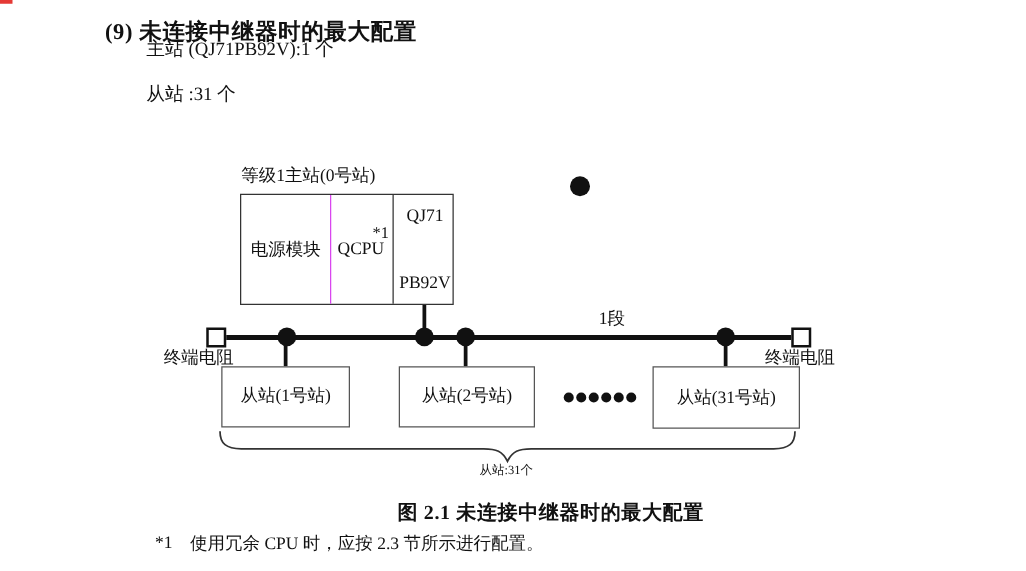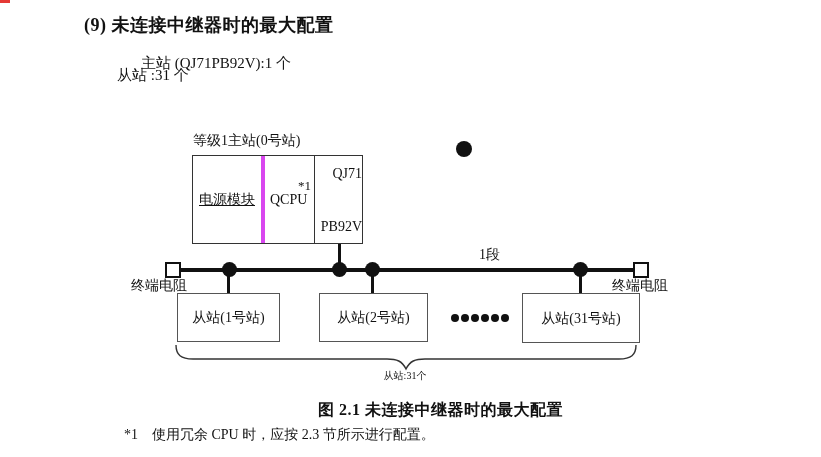--- a/index.html
+++ b/index.html
@@ -13,24 +13,24 @@
   .body-line{font-size:15px;}
   .dlabel{font-size:14px;}
   .edge-mark{width:10px;height:3px;background:#e53935;left:0;top:0;}
 
   
   .master-box{
     left:192px;top:155px;width:171px;height:89px;
     border:1px solid #333;display:flex;box-sizing:border-box;background:#fff;
   }
   .mcell{box-sizing:border-box;display:flex;align-items:center;font-size:14px;}
-  .mcell1{width:72px;border-right:4px solid #d946ef;justify-content:center;text-decoration:underline;}
+  .mcell1{width:72px;border-right:1px solid #d946ef;justify-content:center;}
   .mcell2{width:50px;border-right:1px solid #333;position:relative;padding-left:5px;}
   .mcell2 .note{position:absolute;top:22px;right:3px;font-size:13px;}
-  .mcell3{flex:1;flex-direction:column;align-items:flex-end;justify-content:center;padding-left:3px;line-height:19px;gap:34px;}
+  .mcell3{flex:1;flex-direction:column;align-items:center;justify-content:center;padding-left:3px;line-height:19px;gap:34px;}
 
   
   .legend{left:456px;top:141px;display:flex;align-items:center;font-size:14.5px;}
   .legend-dot{width:16px;height:16px;border-radius:50%;background:#111;margin-right:9px;}
 
   
   .bus-line{left:170px;top:268px;width:472px;height:4px;background:#111;}
   .term-square{width:12px;height:12px;background:#fff;border:2px solid #111;box-sizing:content-box;}
   .connector{width:3px;background:#111;}
   .bus-dot{width:15px;height:15px;border-radius:50%;background:#111;}
@@ -48,21 +48,21 @@
   .caption{left:318px;top:400px;font-size:16px;font-weight:bold;letter-spacing:0.5px;}
   .footnote-marker{left:124px;top:427px;font-size:14px;}
   .footnote-text{left:152px;top:426px;font-size:14px;}
 </style>
 </head>
 <body>
 
 <div class="abs edge-mark"></div>
 
 <div class="abs page-title" style="left:84px;top:13px;">(9) 未连接中继器时的最大配置</div>
-<div class="abs body-line" style="left:117px;top:54px;margin-left:24px;">主站 (QJ71PB92V):1 个</div>
+<div class="abs body-line" style="left:117px;top:30px;">主站 (QJ71PB92V):1 个</div>
 <div class="abs body-line" style="left:117px;top:66px;">从站 :31 个</div>
 
 <div class="abs dlabel" style="left:193px;top:132px;text-align:right;">等级1主站(0号站)</div>
 
 <div class="abs master-box">
   <div class="mcell mcell1">电源模块</div>
   <div class="mcell mcell2">
     <span>QCPU</span>
     <span class="note">*1</span>
   </div>

